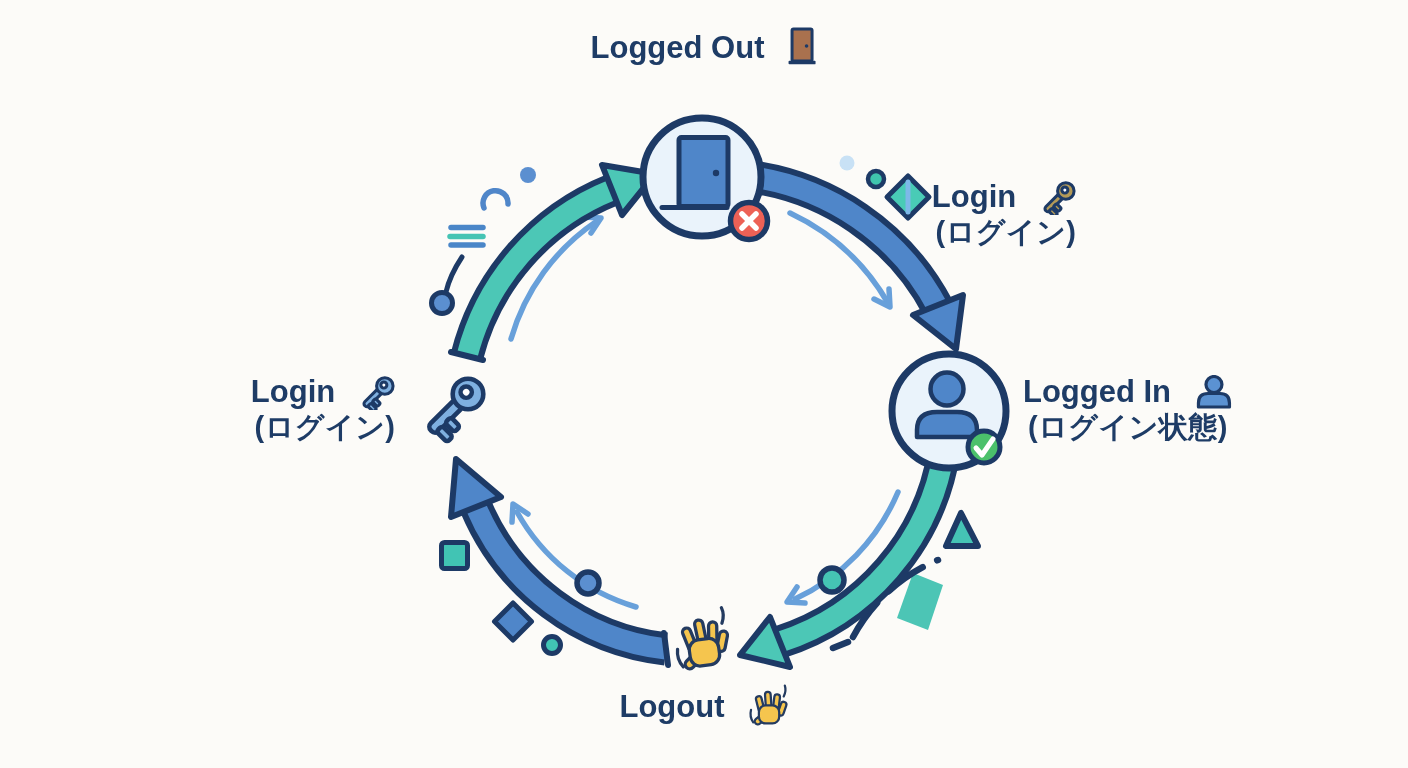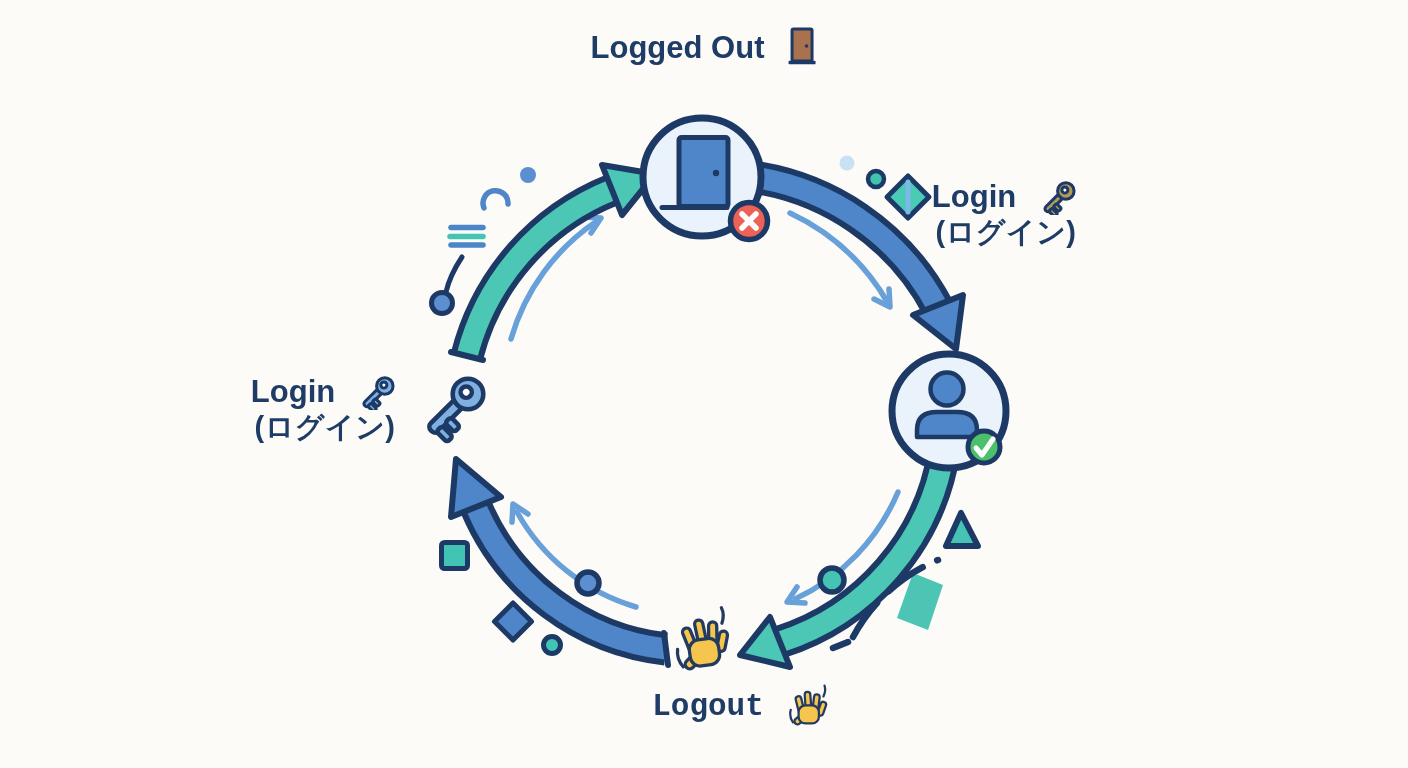--- a/index.html
+++ b/index.html
@@ -164,32 +164,42 @@
 <div class="label" style="left:1006px; top:178px;">
   <div class="row">
     <span>Login</span>
     <svg class="ic" width="40" height="36" viewBox="0 0 40 36">
       <use href="#keyshape" transform="translate(26,12) rotate(135) scale(0.55,-0.55)" fill="#b39a58" stroke="#1d3a66" stroke-width="5.5"></use>
     </svg>
   </div>
   <div class="sub">(ログイン)</div>
 </div>
 
+<div class="label" style="left:1128px; top:373px;">
+  <div class="row">
+    <span>Logged In</span>
+    <svg class="ic" width="38" height="34" viewBox="0 0 38 34">
+      <circle cx="19" cy="9.5" r="8" fill="#5b92d2" stroke="#1d3a66" stroke-width="3.2"></circle>
+      <path d="M 3.5 32 V 28 Q 3.5 18.5 13 18.5 H 25 Q 34.5 18.5 34.5 28 V 32 Z" fill="#5b92d2" stroke="#1d3a66" stroke-width="3.2" stroke-linejoin="round"></path>
+    </svg>
+  </div>
+  <div class="sub">(ログイン状態)</div>
+</div>
 
 <div class="label" style="left:325px; top:373px;">
   <div class="row">
     <span>Login</span>
     <svg class="ic" width="40" height="36" viewBox="0 0 40 36">
       <use href="#keyshape" transform="translate(26,12) rotate(135) scale(0.55,-0.55)" fill="#7fb0e0" stroke="#1d3a66" stroke-width="5.5"></use>
     </svg>
   </div>
   <div class="sub">(ログイン)</div>
 </div>
 
-<div class="label" style="left:740px; top:684px;font-family:Liberation Mono, monospace;">
+<div class="label" style="left:704px; top:684px;">
   <div class="row">
     <span>Logout</span>
     <svg class="ic" width="40" height="44" viewBox="-36 -50 70 78">
       <use href="#hand"></use>
     </svg>
   </div>
 </div>
 
 </div>
 

